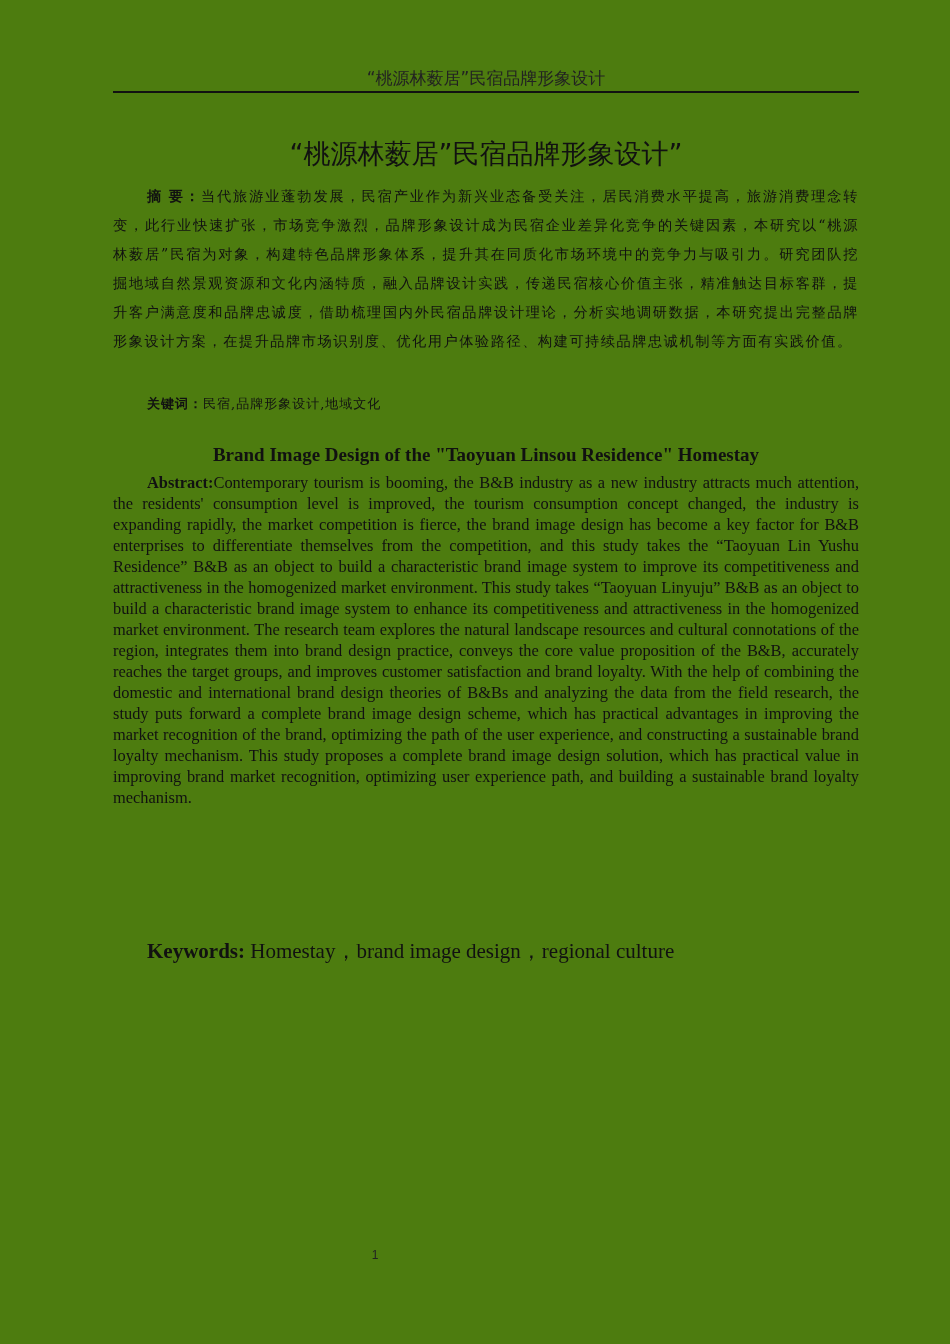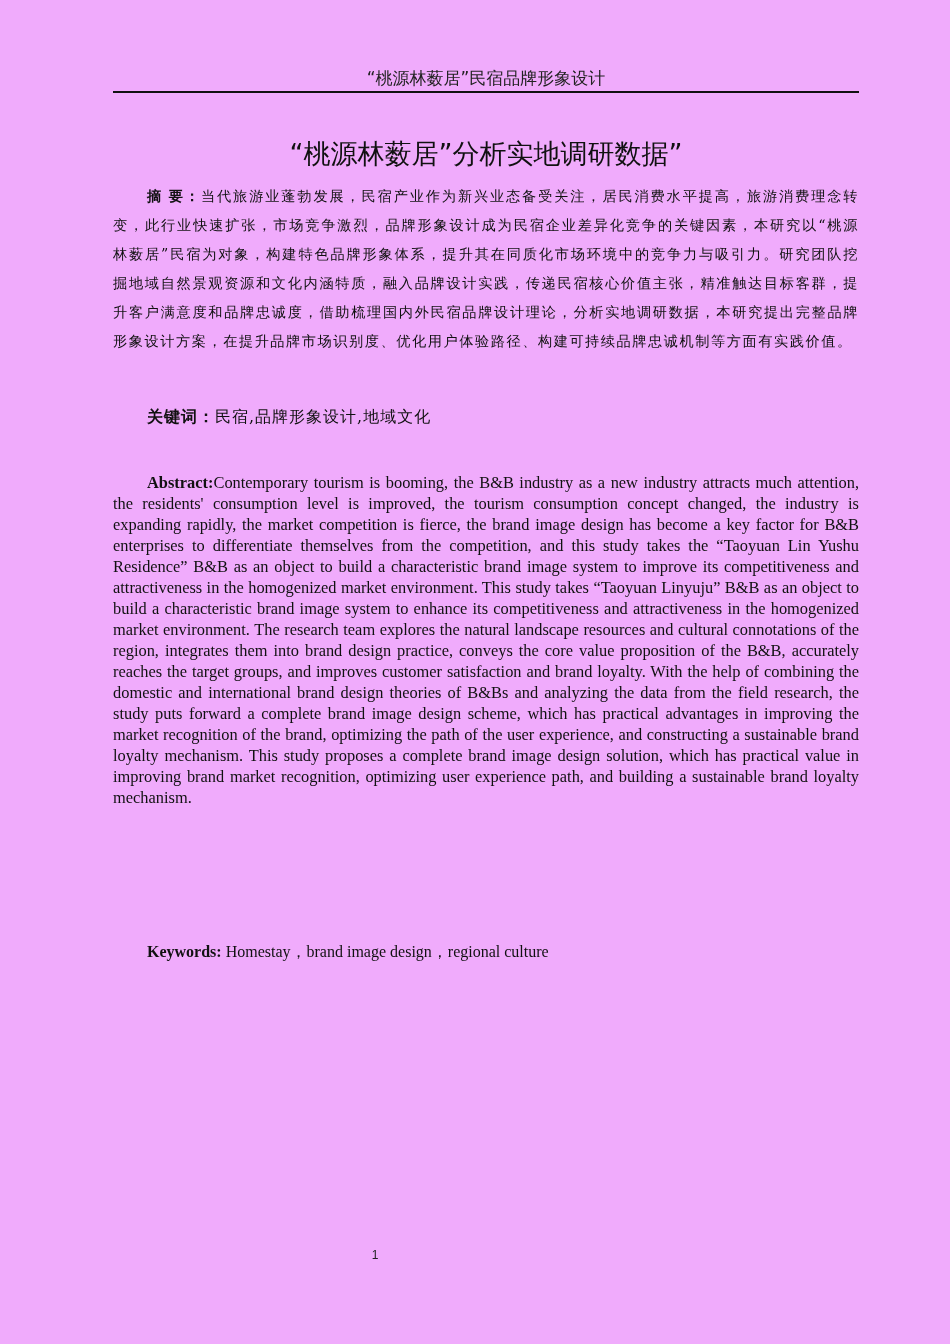--- a/index.html
+++ b/index.html
@@ -1,71 +1,72 @@
 <!DOCTYPE html>
 <html><head>
 <meta charset="utf-8">
 <style>
   html, body { margin:0; padding:0; background:#ffffff; }
   body { width:950px; height:1344px; position:relative; overflow:hidden; color:#111; }
-  .page { position:absolute; left:0; top:0; width:950px; height:1344px; background:#f0abfc; }
+  .page { position:absolute; left:0; top:0; width:950px; height:1344px; background:#4d7c0f; }
   .running-header {
     position:absolute; left:113px; top:66px; width:746px; text-align:center;
     font-family:"DejaVu Sans", sans-serif; font-size:17px; line-height:24px; color:#222;
   }
   .header-rule { position:absolute; left:113px; top:91px; width:746px; height:0; border-top:2px solid #111; }
   .title-cn {
     position:absolute; left:113px; top:134px; width:746px; text-align:center;
     font-family:"DejaVu Sans", sans-serif; font-size:27px; line-height:40px; color:#111;
   }
   .abstract-cn {
     position:absolute; left:113px; top:182px; width:746px;
     font-family:"DejaVu Serif", serif; font-size:14.2px; line-height:29px;
     text-align:justify; text-indent:34px; letter-spacing:1.55px; color:#111;
   }
   .abstract-cn .label, .keywords-cn .label { font-weight:bold; font-family:Liberation Sans, sans-serif; }
   .keywords-cn {
-    position:absolute; left:113px; top:404px; width:746px;
-    font-family:"DejaVu Serif", serif; font-size:16px; line-height:26px;
+    position:absolute; left:113px; top:391px; width:746px;
+    font-family:"DejaVu Serif", serif; font-size:13px; line-height:26px;
     text-indent:34px; letter-spacing:1px; color:#111;
   }
   .title-en {
     position:absolute; left:113px; top:441px; width:746px; text-align:center;
     font-family:"Liberation Serif", serif; font-weight:bold; font-size:19px; line-height:28px; color:#111;
   }
   .abstract-en {
     position:absolute; left:113px; top:472px; width:746px;
     font-family:"Liberation Serif", serif; font-size:16.4px; line-height:21px;
     text-align:justify; text-indent:34px; color:#111;
   }
   .abstract-en .label, .keywords-en .label { font-weight:bold; }
   .keywords-en {
     position:absolute; left:113px; top:937px; width:746px;
-    font-family:"Liberation Serif", serif; font-size:16px; line-height:29px;
+    font-family:"Liberation Serif", serif; font-size:21px; line-height:29px;
     text-indent:34px; color:#111;
   }
   .page-number {
     position:absolute; left:355px; top:1247px; width:40px; text-align:center;
     font-family:"Liberation Sans", sans-serif; font-size:12px; line-height:16px; color:#222;
   }
 </style>
 </head>
 <body>
 
 <div class="page">
 
   <div class="running-header">“桃源林薮居”民宿品牌形象设计</div>
   <div class="header-rule"></div>
 
-  <div class="title-cn">“桃源林薮居”分析实地调研数据”</div>
+  <div class="title-cn">“桃源林薮居”民宿品牌形象设计”</div>
 
   <p class="abstract-cn" style="margin:0;"><span class="label">摘 要：</span><span>当代旅游业蓬勃发展，民宿产业作为新兴业态备受关注，居民消费水平提高，旅游消费理念转变，此行业快速扩张，市场竞争激烈，品牌形象设计成为民宿企业差异化竞争的关键因素，本研究以“桃源林薮居”民宿为对象，构建特色品牌形象体系，提升其在同质化市场环境中的竞争力与吸引力。研究团队挖掘地域自然景观资源和文化内涵特质，融入品牌设计实践，传递民宿核心价值主张，精准触达目标客群，提升客户满意度和品牌忠诚度，借助梳理国内外民宿品牌设计理论，分析实地调研数据，本研究提出完整品牌形象设计方案，在提升品牌市场识别度、优化用户体验路径、构建可持续品牌忠诚机制等方面有实践价值。</span></p>
 
   <p class="keywords-cn" style="margin:0;"><span class="label">关键词：</span><span>民宿,品牌形象设计,地域文化</span></p>
 
+  <div class="title-en">Brand Image Design of the "Taoyuan Linsou Residence" Homestay</div>
 
   <p class="abstract-en" style="margin:0;"><span class="label">Abstract:</span><span>Contemporary tourism is booming, the B&amp;B industry as a new industry attracts much attention, the residents' consumption level is improved, the tourism consumption concept changed, the industry is expanding rapidly, the market competition is fierce, the brand image design has become a key factor for B&amp;B enterprises to differentiate themselves from the competition, and this study takes the “Taoyuan Lin Yushu Residence” B&amp;B as an object to build a characteristic brand image system to improve its competitiveness and attractiveness in the homogenized market environment. This study takes “Taoyuan Linyuju” B&amp;B as an object to build a characteristic brand image system to enhance its competitiveness and attractiveness in the homogenized market environment. The research team explores the natural landscape resources and cultural connotations of the region, integrates them into brand design practice, conveys the core value proposition of the B&amp;B, accurately reaches the target groups, and improves customer satisfaction and brand loyalty. With the help of combining the domestic and international brand design theories of B&amp;Bs and analyzing the data from the field research, the study puts forward a complete brand image design scheme, which has practical advantages in improving the market recognition of the brand, optimizing the path of the user experience, and constructing a sustainable brand loyalty mechanism. This study proposes a complete brand image design solution, which has practical value in improving brand market recognition, optimizing user experience path, and building a sustainable brand loyalty mechanism.</span></p>
 
   <p class="keywords-en" style="margin:0;"><span class="label">Keywords:</span>&nbsp;<span>Homestay，brand image design，regional culture</span></p>
 
   <div class="page-number">1</div>
 
 </div>
 
 </body></html>

